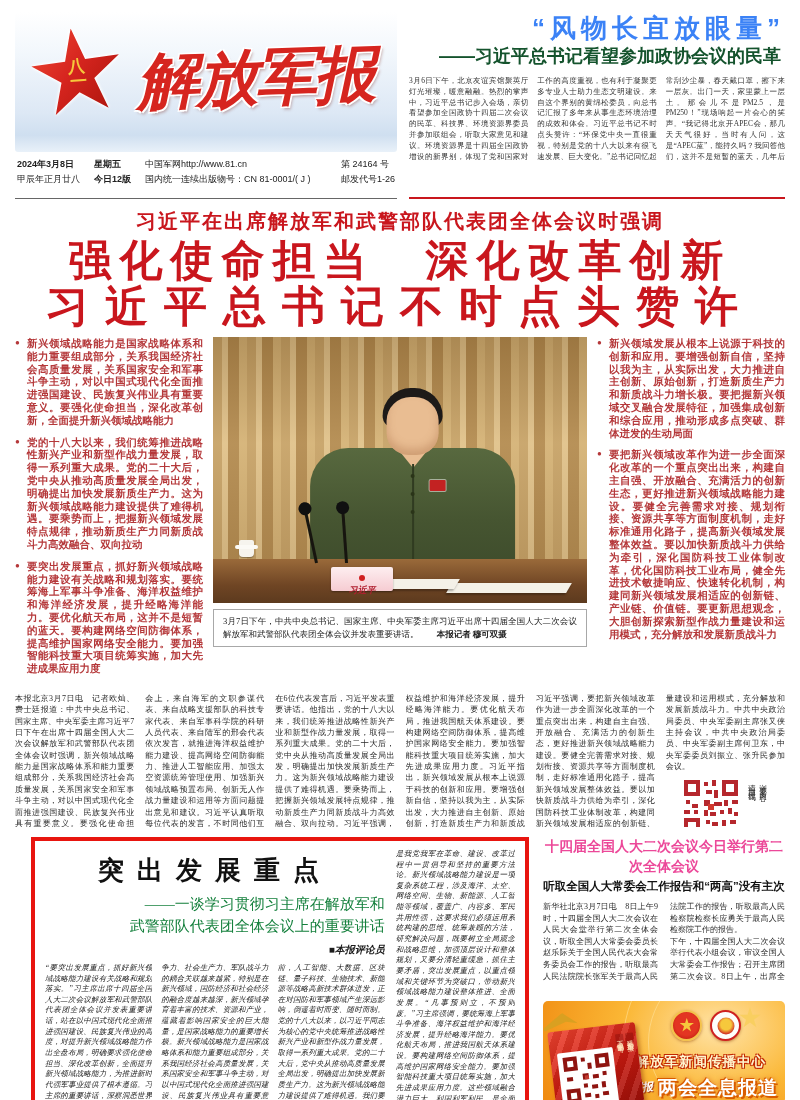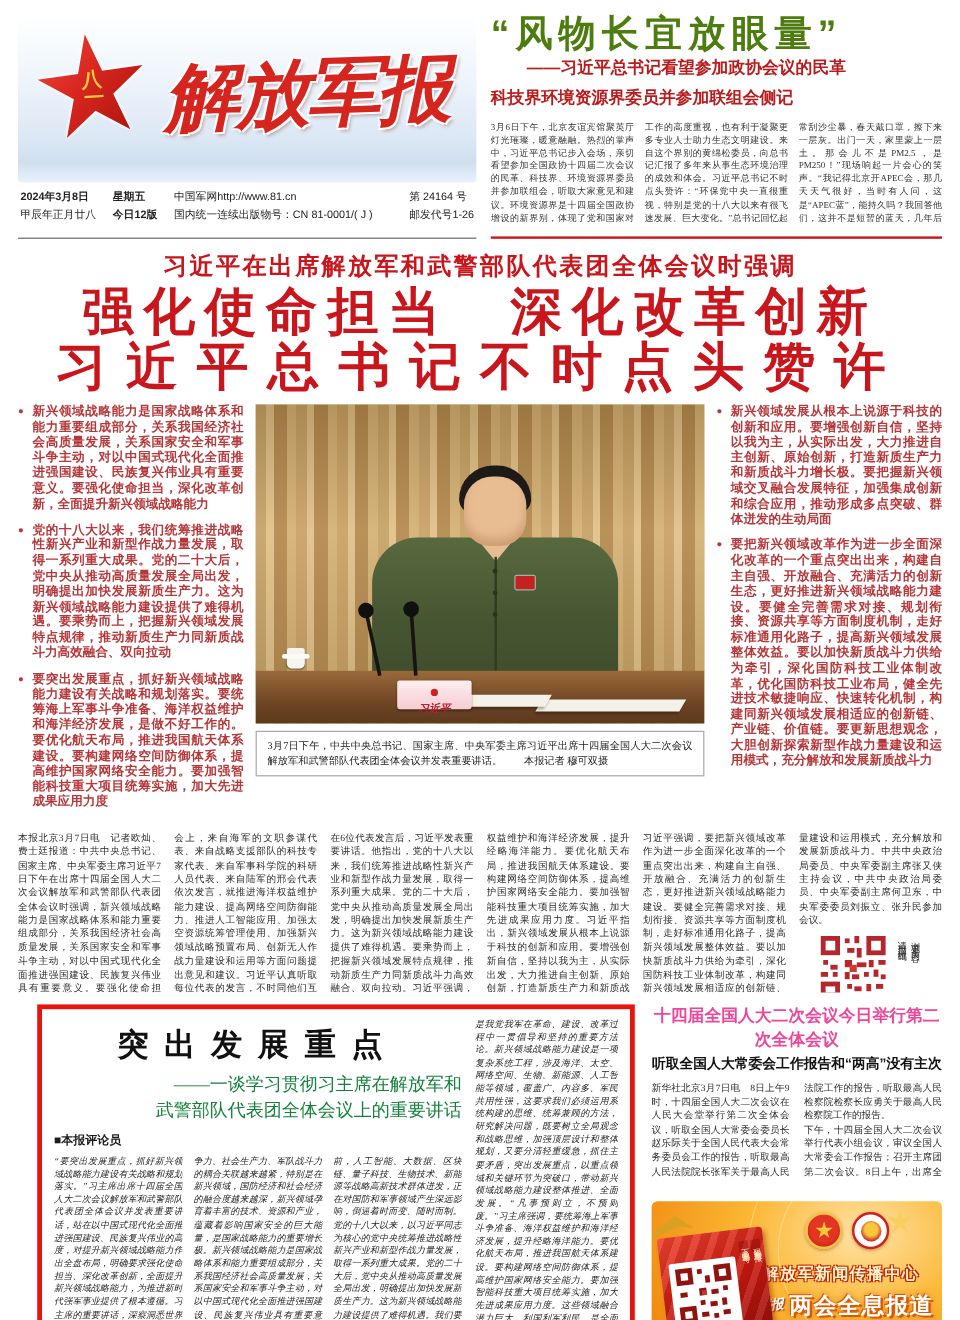--- a/index.html
+++ b/index.html
@@ -24,23 +24,23 @@
         font-size:62px;line-height:100px;font-weight:900;font-style:italic;letter-spacing:-3px;
         color:#d6251f;transform:rotate(-2deg);font-family:"DejaVu Serif",serif;
         text-shadow:-1.5px -1.5px 0 #fff,1.5px -1.5px 0 #fff,-1.5px 1.5px 0 #fff,1.5px 1.5px 0 #fff,2px 3px 3px rgba(120,40,30,.35);}
   .dateline{display:flex;gap:14px;font-size:9px;line-height:15px;padding:5px 2px 4px 2px;color:#222;
         font-family:"Liberation Sans",sans-serif;white-space:nowrap;}
   .dl div{display:block;}
   .dl .b{font-weight:bold;}
   .dl.grow{flex:1;}
 
   .top-article{flex:1;min-width:0;}
-  .top-headline{font-size:31px;font-weight:900;text-align:left;letter-spacing:5px;color:#4d7c0f;
+  .top-headline{font-size:26px;font-weight:900;text-align:right;letter-spacing:5px;color:#3b82f6;
         font-family:"Liberation Sans",sans-serif;line-height:32px;}
-  .top-sub{font-size:14px;font-weight:900;color:#b91c1c;font-family:"Liberation Sans",sans-serif;line-height:25px;}
+  .top-sub{font-size:18px;font-weight:900;color:#14532d;font-family:"Liberation Sans",sans-serif;line-height:25px;}
   .top-sub.s1{text-indent:30px;}
   .top-cols{display:flex;gap:9px;margin-top:7px;height:84px;overflow:hidden;}
   .top-col{flex:1;font-size:7.5px;line-height:1.44;text-align:justify;color:#333;overflow:hidden;}
 
   .divider-row{display:flex;align-items:center;margin-top:6px;}
   .div-left{width:382px;border-top:1.5px solid #666;}
   .div-right{flex:1;border-top:2px solid #c9161d;margin-left:12px;}
 
   
   .kicker{margin-top:9px;text-align:center;color:#c9161d;font-weight:bold;font-size:20px;letter-spacing:2px;
@@ -85,38 +85,38 @@
   .mic{position:absolute;bottom:40px;width:3px;height:52px;background:#17150f;transform-origin:bottom;}
   .mic::after{content:"";position:absolute;top:-10px;left:-5px;width:13px;height:13px;background:#101010;border-radius:50%;}
   .mic.m1{left:102px;transform:rotate(-12deg);}
   .mic.m2{left:132px;transform:rotate(-4deg);}
   .namecard{position:absolute;left:118px;bottom:12px;width:62px;height:24px;background:linear-gradient(#fdeef0,#f6ccd2);
         border-radius:2px;box-shadow:0 1px 2px rgba(0,0,0,.35);text-align:center;}
   .namecard .nc-emblem{display:inline-block;width:6px;height:6px;border-radius:50%;background:#d02020;margin-top:2px;}
   .namecard .nc-text{display:block;font-size:9px;line-height:10px;color:#b02030;font-weight:bold;font-style:italic;}
   .caption-box{border:1px solid #a8a8a8;margin-top:6px;padding:5px 9px;font-size:8.5px;line-height:1.55;
         text-align:justify;color:#222;}
-  .credit{font-weight:normal;margin-left:16px;white-space:nowrap;}
+  .credit{font-weight:bold;margin-left:16px;white-space:nowrap;}
 
   
   .body-cols{display:flex;gap:11px;margin-top:9px;height:134px;overflow:hidden;}
   .bcol{flex:1;font-size:8px;line-height:1.42;text-align:justify;color:#2a2a2a;overflow:hidden;min-width:0;}
   .qr-row{display:flex;justify-content:center;align-items:flex-start;gap:6px;margin-top:6px;}
   .qr-caption{writing-mode:vertical-rl;font-size:7.5px;letter-spacing:2px;color:#333;height:62px;line-height:11px;}
 
   
   .bottom{display:flex;gap:14px;margin-top:10px;align-items:flex-start;}
   .edit-box{margin-left:16px;width:498px;flex:none;border:4px solid #e8150f;box-sizing:border-box;
         padding:8px 10px;display:flex;gap:11px;height:282px;}
   .edit-left{flex:2.85;display:flex;flex-direction:column;min-width:0;}
   .edit-title{font-size:26px;font-weight:900;letter-spacing:13px;text-align:center;color:#111;
         font-family:"Liberation Sans",sans-serif;margin-top:4px;}
   .edit-sub{font-size:15px;font-weight:normal;text-align:right;line-height:1.5;color:#15803d;}
   .edit-sub.first{margin-top:5px;}
-  .edit-byline{text-align:left;font-size:10px;font-weight:bold;margin:5px 0 6px 0;}
+  .edit-byline{text-align:right;font-size:10px;font-style:italic;font-weight:bold;margin:5px 0 6px 0;}
   .edit-cols{display:flex;gap:9px;flex:1;overflow:hidden;}
   .ecol{flex:1;font-size:7.5px;font-style:italic;line-height:1.42;text-align:justify;color:#222;overflow:hidden;min-width:0;}
   .edit-right{flex:1;font-size:7.5px;font-style:italic;line-height:1.42;text-align:justify;color:#222;overflow:hidden;min-width:0;}
 
   .right-bottom{flex:1;min-width:0;display:flex;flex-direction:column;}
   .npc-head{font-size:14px;font-weight:900;text-align:center;line-height:1.4;color:#ec4899;
         font-family:"Liberation Sans",sans-serif;}
   .npc-sub{font-size:11.5px;font-weight:bold;text-align:center;margin-top:3px;color:#111;
         font-family:"Liberation Sans",sans-serif;}
   .npc-cols{columns:2;column-gap:12px;font-size:8px;line-height:1.45;text-align:justify;margin-top:7px;
@@ -193,21 +193,20 @@
             <div>第 24164 号</div>
             <div style="text-align:right">邮发代号1-26</div>
           </div>
         </div>
 
       </div>
 
       <div class="top-article">
         <div class="top-headline">“风物长宜放眼量”</div>
         <div class="top-sub s1">——习近平总书记看望参加政协会议的民革</div>
-        <div class="top-sub">科技界环境资源界委员并参加联组会侧记</div>
         <div class="top-cols">
           <div class="top-col">3月6日下午，北京友谊宾馆聚英厅灯光璀璨，暖意融融。热烈的掌声中，习近平总书记步入会场，亲切看望参加全国政协十四届二次会议的民革、科技界、环境资源界委员并参加联组会，听取大家意见和建议。环境资源界是十四届全国政协增设的新界别，体现了党和国家对生态环保</div>
           <div class="top-col">工作的高度重视，也有利于凝聚更多专业人士助力生态文明建设。来自这个界别的黄绵松委员，向总书记汇报了多年来从事生态环境治理的成效和体会。习近平总书记不时点头赞许：“环保党中央一直很重视，特别是党的十八大以来有很飞速发展、巨大变化。”总书记回忆起小时候的北京城：“经</div>
           <div class="top-col">常刮沙尘暴，春天戴口罩，擦下来一层灰。出门一天，家里蒙上一层土。那会儿不是PM2.5，是PM250！”现场响起一片会心的笑声。“我记得北京开APEC会，那几天天气很好，当时有人问，这是“APEC蓝”，能持久吗？我回答他们，这并不是短暂的蓝天，几年后它将是永久的蓝。”（下转第二版）</div>
         </div>
       </div>
     </div>
 
     <div class="divider-row">
       <div class="div-left"></div>
@@ -215,21 +214,21 @@
     </div>
 
     <div class="kicker">习近平在出席解放军和武警部队代表团全体会议时强调</div>
     <div class="hl hl1">强化使命担当　深化改革创新</div>
     <div class="hl hl2">习近平总书记不时点头赞许</div>
 
     <div class="main-grid">
       <div class="bullets">
         <div class="bullet">新兴领域战略能力是国家战略体系和能力重要组成部分，关系我国经济社会高质量发展，关系国家安全和军事斗争主动，对以中国式现代化全面推进强国建设、民族复兴伟业具有重要意义。要强化使命担当，深化改革创新，全面提升新兴领域战略能力</div>
         <div class="bullet">党的十八大以来，我们统筹推进战略性新兴产业和新型作战力量发展，取得一系列重大成果。党的二十大后，党中央从推动高质量发展全局出发，明确提出加快发展新质生产力。这为新兴领域战略能力建设提供了难得机遇。要乘势而上，把握新兴领域发展特点规律，推动新质生产力同新质战斗力高效融合、双向拉动</div>
-        <div class="bullet">要突出发展重点，抓好新兴领域战略能力建设有关战略和规划落实。要统筹海上军事斗争准备、海洋权益维护和海洋经济发展，是做不好工作的。要优化航天布局，推进我国航天体系建设。要构建网络空间防御体系，提高维护国家网络安全能力。要加强智能科技重大项目统筹实施，加大先进成果应用力度</div>
+        <div class="bullet">要突出发展重点，抓好新兴领域战略能力建设有关战略和规划落实。要统筹海上军事斗争准备、海洋权益维护和海洋经济发展，提升经略海洋能力。要优化航天布局，这并不是短暂的蓝天。要构建网络空间防御体系，提高维护国家网络安全能力。要加强智能科技重大项目统筹实施，加大先进成果应用力度</div>
       </div>
 
       <div class="photo-wrap">
         <div class="photo">
           <div class="curtain"></div>
           <div class="person">
             <div class="jacket"></div>
             <div class="hair"></div>
             <div class="head"></div>
             <div class="btn" style="top:86px"></div>

